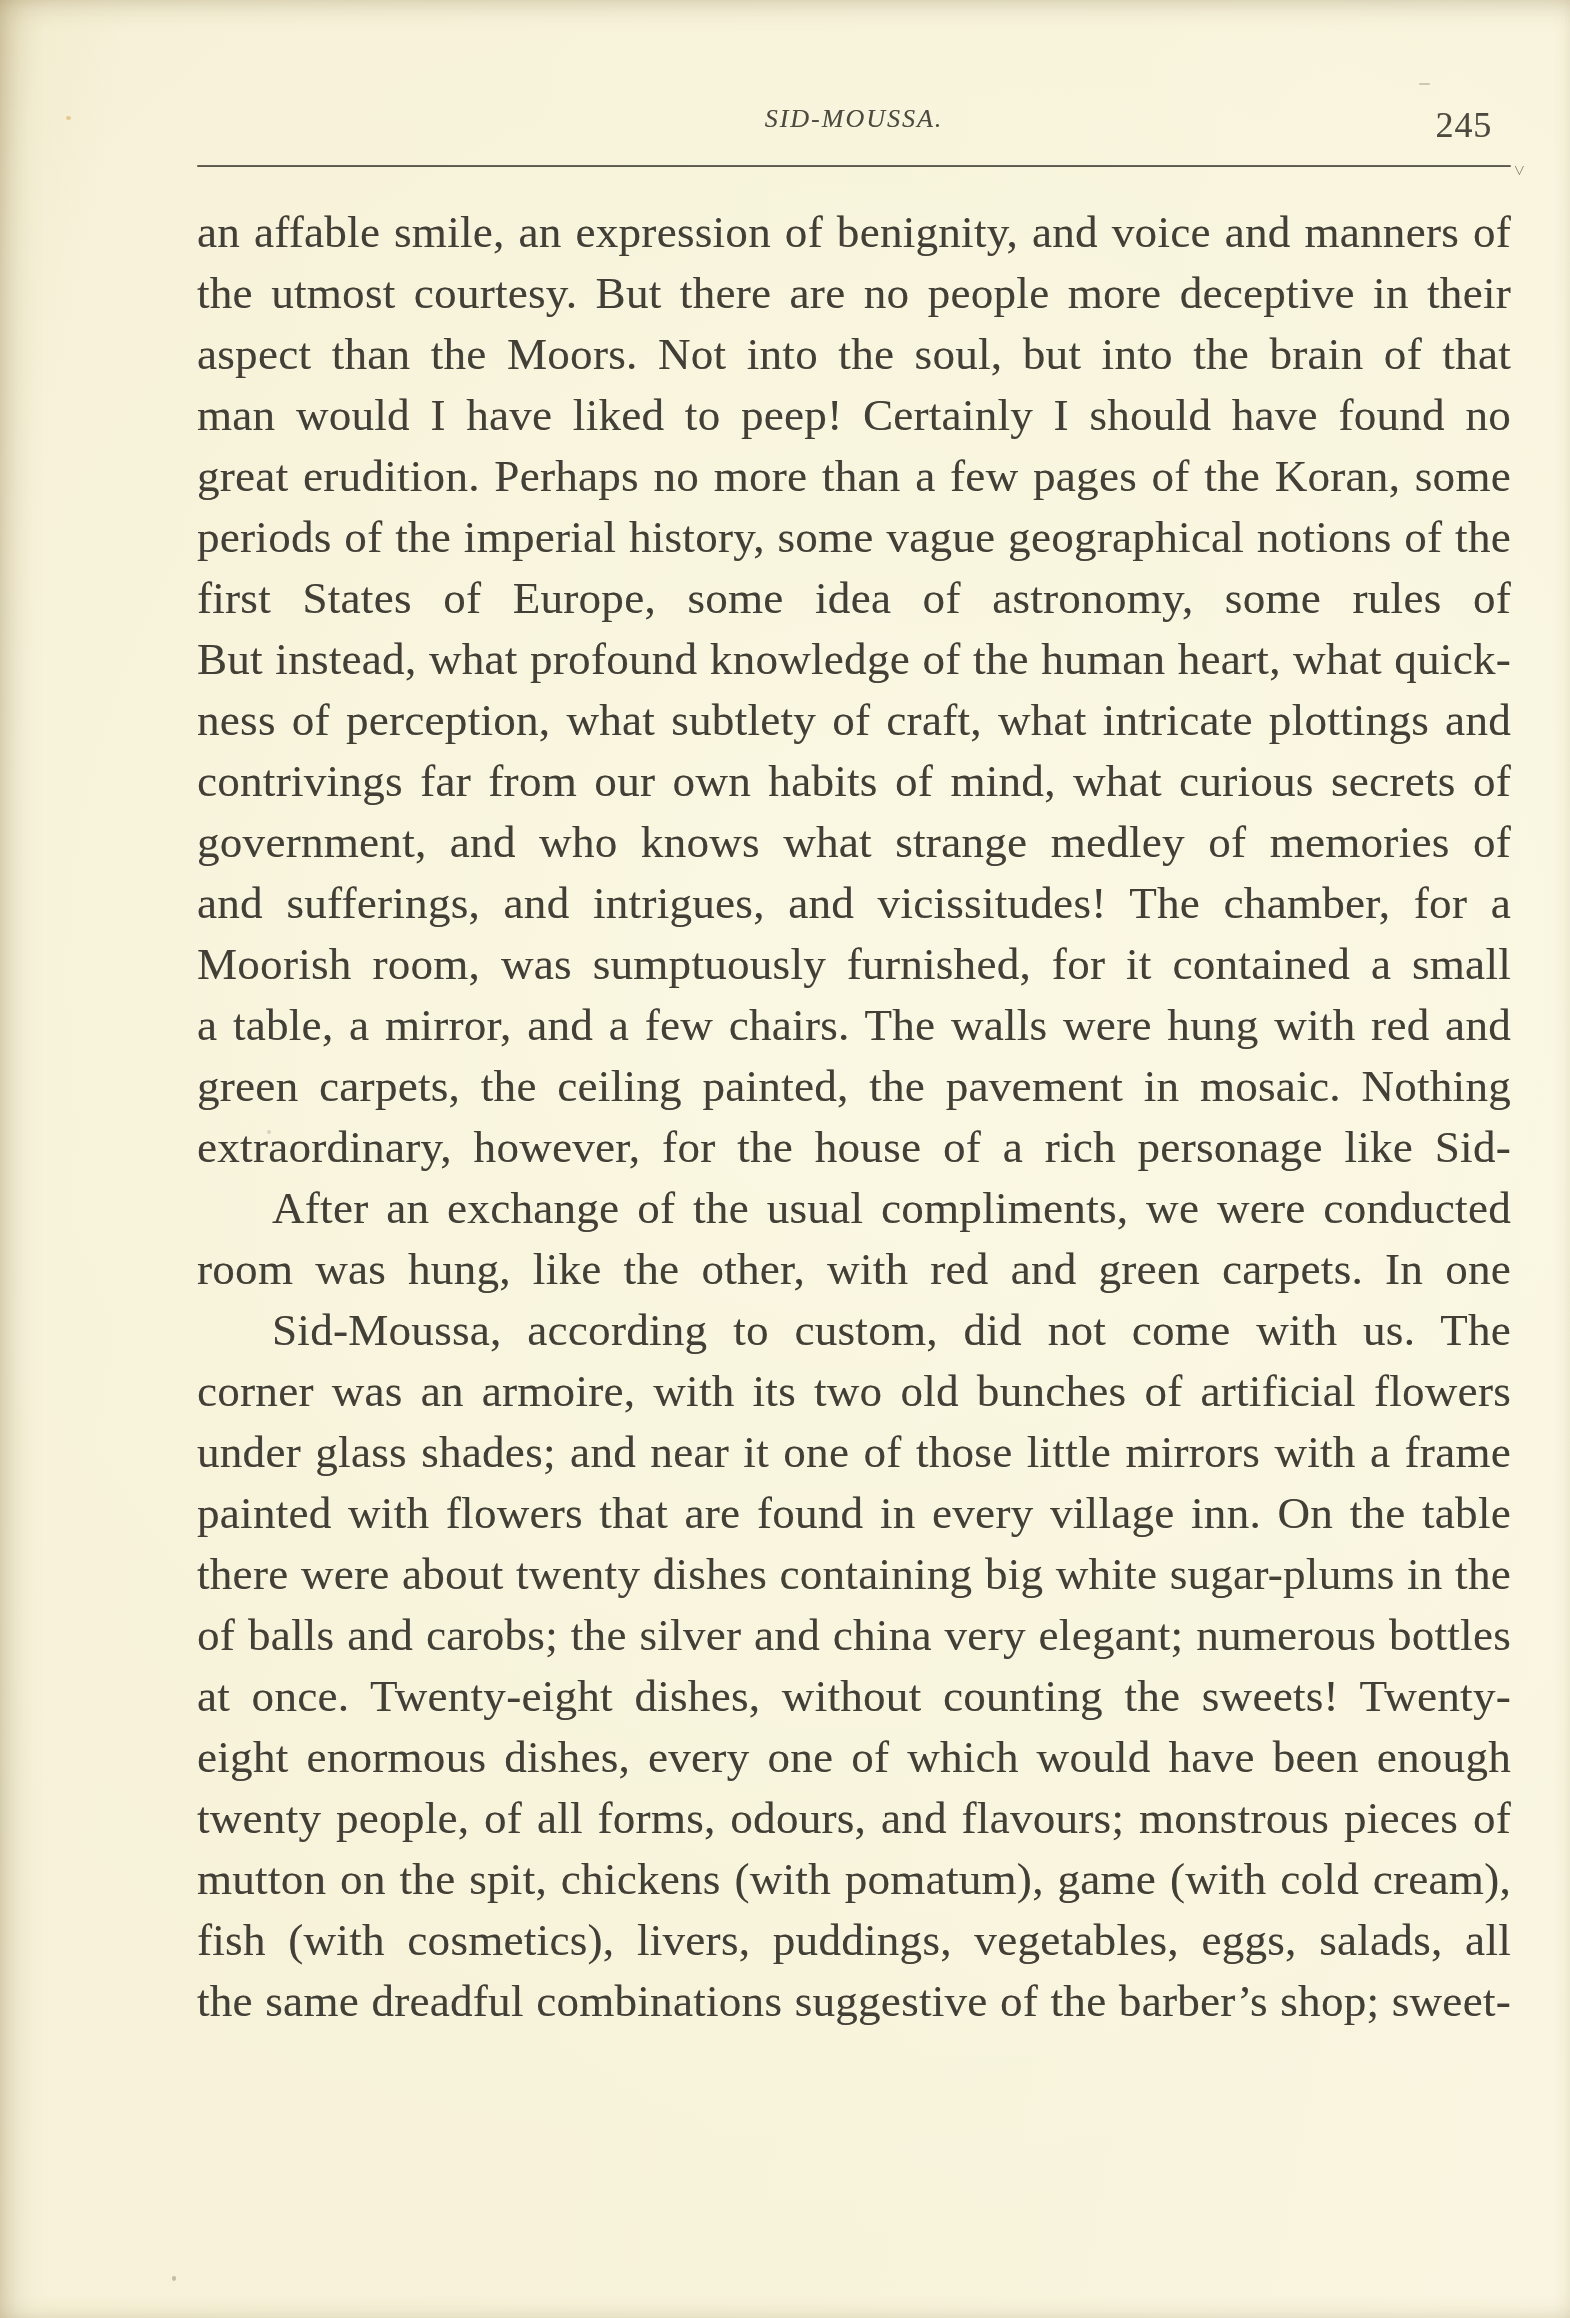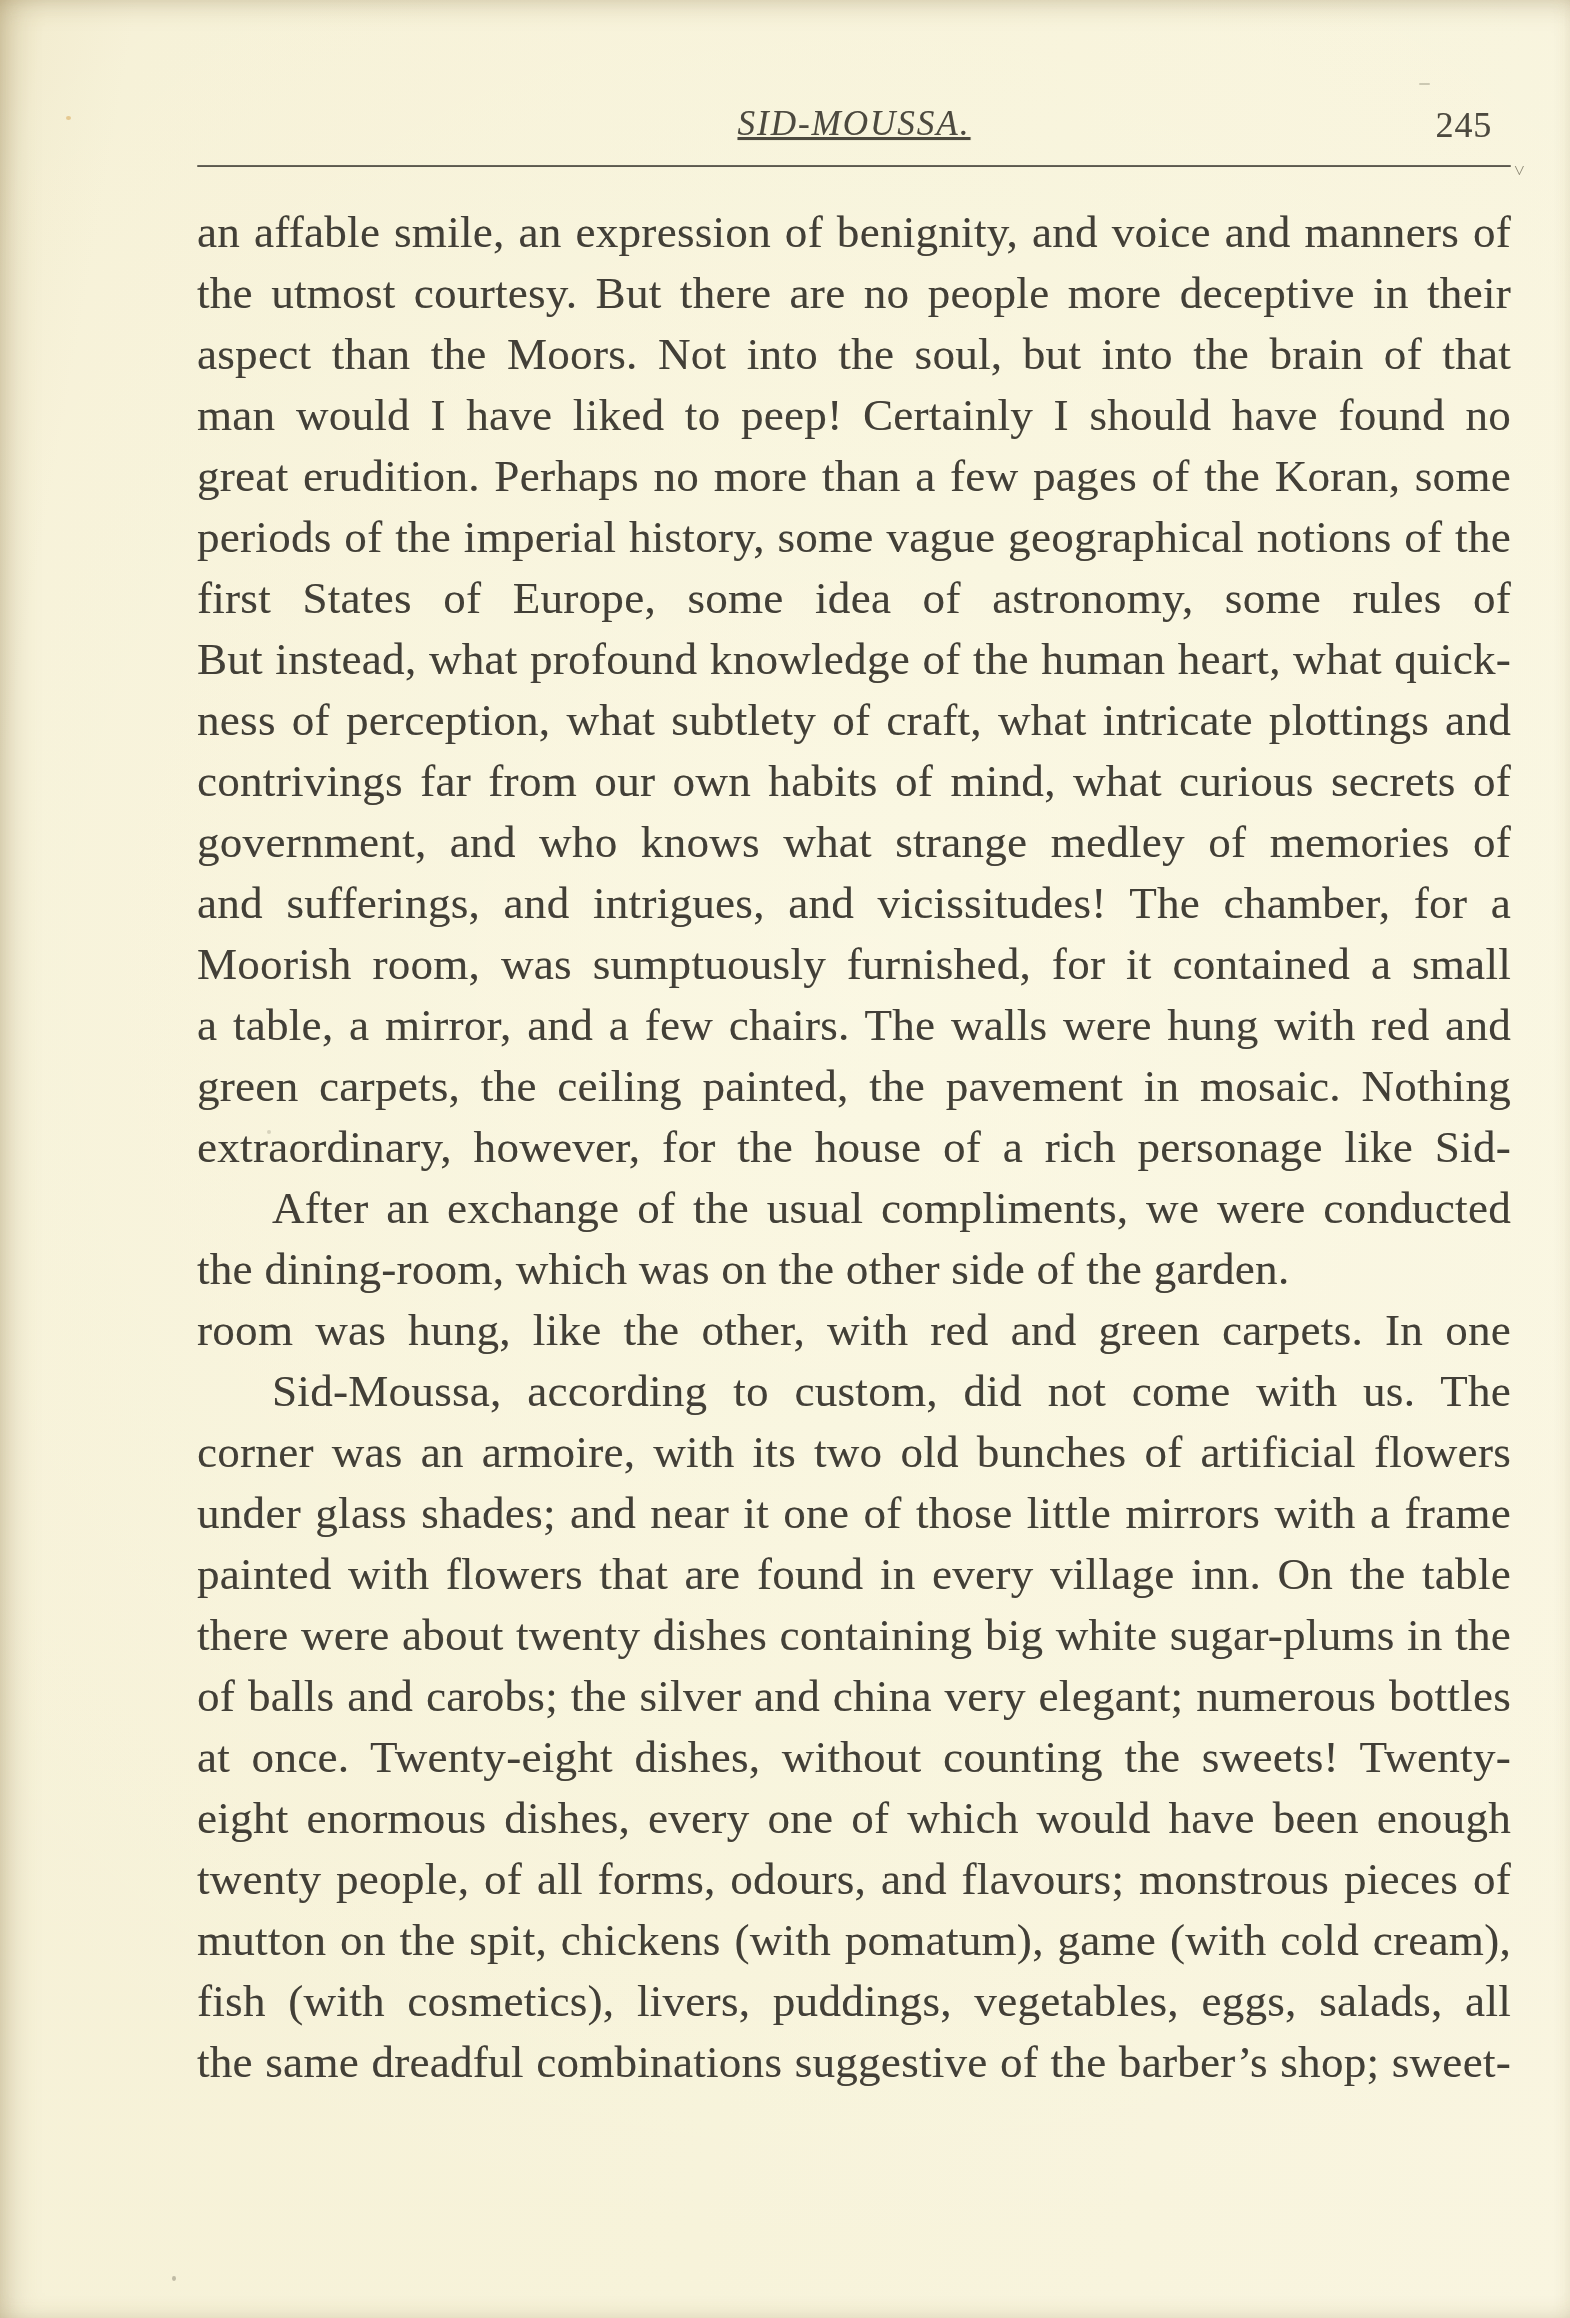--- a/index.html
+++ b/index.html
@@ -22,26 +22,25 @@
       inset -11.2px 0 26px -17.7px rgba(125,103,55,0.14),
       inset 0 -14.4px 27px -19px rgba(125,103,55,0.16);
   }
   .head-title {
     position: absolute;
     left: 197px;
     top: 104px;
     width: 1314px;
     text-align: center;
     font-style: italic;
-    font-size: 35px;
+    font-size: 26px;
     letter-spacing: 2px;
     color: var(--header-ink, #4c493f);
     text-shadow: 0.2px 0.2px 0.6px rgba(70,66,54,0.35);
     white-space: nowrap;
-    text-decoration: underline;
   }
   .page-num {
     position: absolute;
     top: 104px;
     right: 79px;
     font-size: 36px;
     letter-spacing: 0.8px;
     color: var(--header-ink, #4c493f);
     text-shadow: 0.2px 0.2px 0.6px rgba(70,66,54,0.35);
   }
@@ -121,21 +120,20 @@
       <div class="line">But instead, what profound knowledge of the human heart, what quick-</div>
       <div class="line">ness of perception, what subtlety of craft, what intricate plottings and</div>
       <div class="line">contrivings far from our own habits of mind, what curious secrets of</div>
       <div class="line">government, and who knows what strange medley of memories of loves,</div>
       <div class="line">and sufferings, and intrigues, and vicissitudes! The chamber, for a</div>
       <div class="line">Moorish room, was sumptuously furnished, for it contained a small sofa,</div>
       <div class="line">a table, a mirror, and a few chairs. The walls were hung with red and</div>
       <div class="line">green carpets, the ceiling painted, the pavement in mosaic. Nothing</div>
       <div class="line">extraordinary, however, for the house of a rich personage like Sid-Moussa.</div>
       <div class="line indent">After an exchange of the usual compliments, we were conducted into</div>
-      <div class="line no-just">the dining-room, which was on the other side of the garden.</div>
       <div class="line">room was hung, like the other, with red and green carpets. In one</div>
       <div class="line indent">Sid-Moussa, according to custom, did not come with us. The dining-</div>
       <div class="line">corner was an armoire, with its two old bunches of artificial flowers</div>
       <div class="line">under glass shades; and near it one of those little mirrors with a frame</div>
       <div class="line">painted with flowers that are found in every village inn. On the table</div>
       <div class="line">there were about twenty dishes containing big white sugar-plums in the form</div>
       <div class="line">of balls and carobs; the silver and china very elegant; numerous bottles</div>
       <div class="line">at once. Twenty-eight dishes, without counting the sweets! Twenty-</div>
       <div class="line">eight enormous dishes, every one of which would have been enough for</div>
       <div class="line">twenty people, of all forms, odours, and flavours; monstrous pieces of</div>

